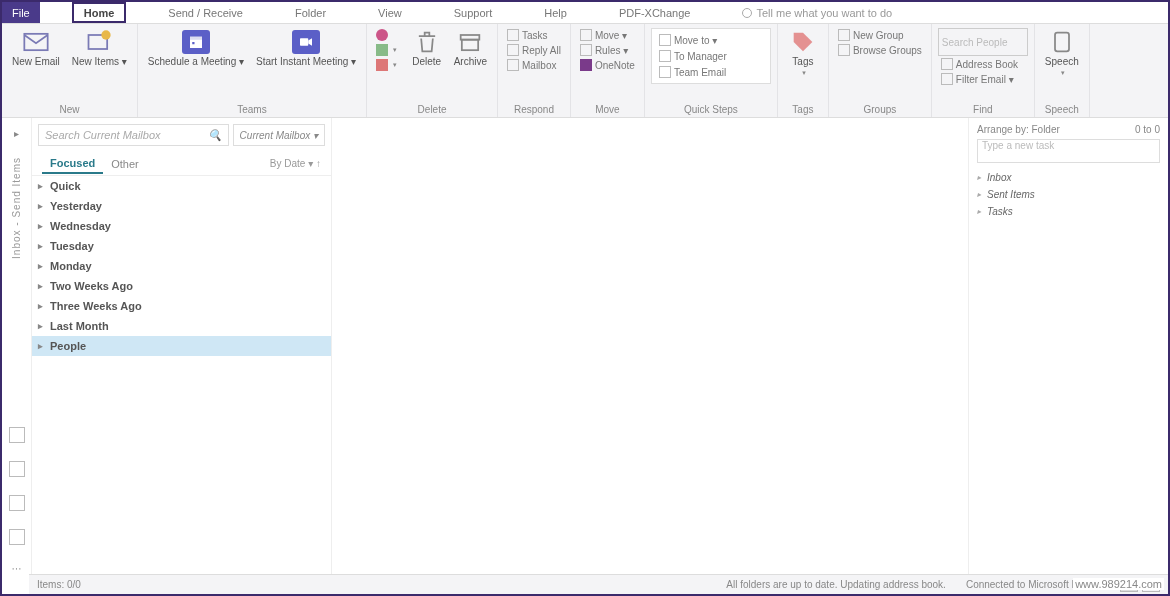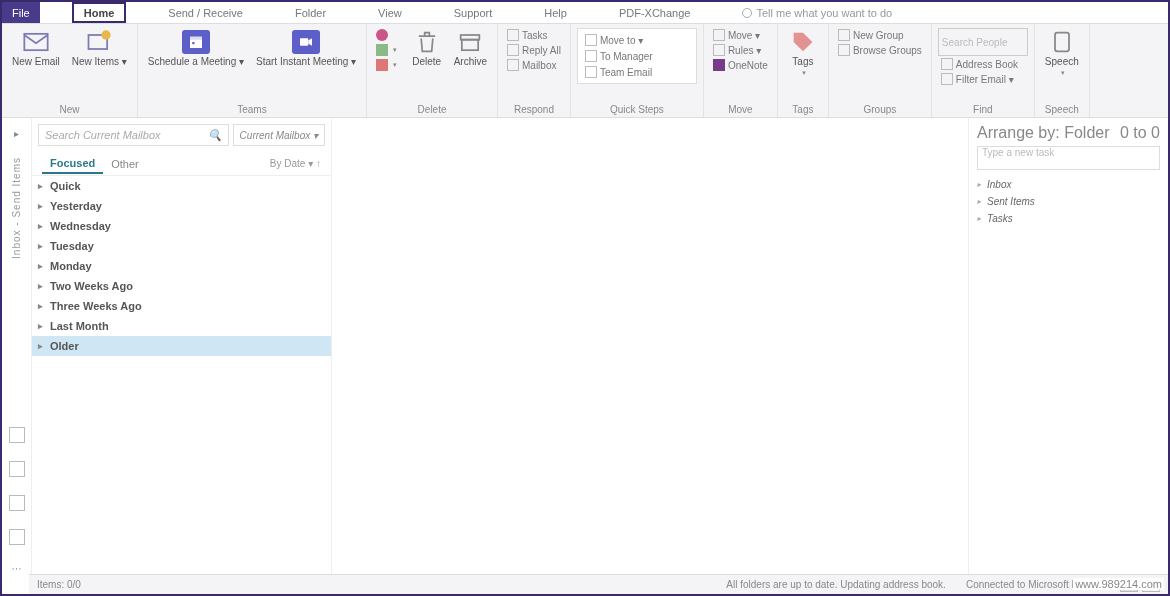--- a/index.html
+++ b/index.html
@@ -33,21 +33,21 @@
 .tabsrow { display:flex; align-items:center; padding:0 10px; height:24px; border-bottom:1px solid #eee; font-size:11px;}
 .mtab { padding:3px 8px; color:#888; cursor:pointer;}
 .mtab.on { color:#2a7a8a; border-bottom:2px solid #2a7a8a; font-weight:600;}
 .sortlabel { margin-left:auto; color:#999; font-size:10px; }
 .msglist { flex:1; overflow:auto; }
 .grp { padding:4px 8px 4px 18px; font-size:11px; color:#555; font-weight:600; cursor:pointer; position:relative;}
 .grp::before { content:"▸"; position:absolute; left:6px; color:#888; font-size:9px; top:5px;}
 .grp.sel { background:#cfe7f5; }
 .reading { flex:1; background:#fff; }
 .todocol { width:200px; border-left:1px solid #eee; padding:6px 8px; font-size:10px; color:#777; }
-.todohdr { display:flex; justify-content:space-between; color:#888; font-size:16px; margin-bottom:4px;}
+.todohdr { display:flex; justify-content:space-between; color:#888; font-size:10px; margin-bottom:4px;}
 .todoinput { border:1px solid #ddd; height:24px; width:100%; padding:0 4px; color:#bbb; font-size:10px; margin-bottom:6px;}
 .todoitem { padding:3px 0 3px 10px; position:relative; color:#666;font-style:italic;}
 .todoitem::before { content:"▸"; position:absolute; left:0; color:#aaa; font-size:8px; top:4px;}
 .statusbar { position:absolute; bottom:0; left:0; right:0; height:20px; background:#f4f4f6; border-top:1px solid #ddd; display:flex; align-items:center; font-size:10px; color:#888; padding:0 8px;margin-left:27px;}
 .statusbar .spacer { flex:1; }
 .sbbtn { width:18px; height:14px; border:1px solid #bbb; margin-left:4px;}
 .watermark { position:absolute; right:4px; bottom:4px; font-size:11px; color:#888; background:#fff; padding:0 2px;}
 svg { display:block; }
 .tri { font-size:7px; color:#888; margin-left:2px;}
 </style>
@@ -171,56 +171,56 @@
             <span class="sic" style="border:1px solid #bbb;"></span>
             <span>Mailbox</span>
           </div>
       </div>
     </div>
     <div class="group-label">Respond</div>
   </div>
 
   <div class="group">
     <div class="group-body">
-      <div class="qs-box">
-        <div class="smallbtn">
-            <span class="sic" style="border:1px solid #bbb;"></span>
-            <span>Move to ▾</span>
-          </div>
-        <div class="smallbtn">
-            <span class="sic" style="border:1px solid #bbb;"></span>
-            <span>To Manager</span>
-          </div>
-        <div class="smallbtn">
-            <span class="sic" style="border:1px solid #bbb;"></span>
-            <span>Team Email</span>
-          </div>
-      </div>
-    </div>
-    <div class="group-label">Quick Steps</div>
-  </div>
-
-  <div class="group">
-    <div class="group-body">
       <div class="smallstack">
         <div class="smallbtn">
             <span class="sic" style="border:1px solid #bbb;"></span>
             <span>Move ▾</span>
           </div>
         <div class="smallbtn">
             <span class="sic" style="border:1px solid #bbb;"></span>
             <span>Rules ▾</span>
           </div>
         <div class="smallbtn">
             <span class="sic" style="background:#7a3a8a;"></span>
             <span>OneNote</span>
           </div>
       </div>
     </div>
     <div class="group-label">Move</div>
+  </div>
+
+  <div class="group">
+    <div class="group-body">
+      <div class="qs-box">
+        <div class="smallbtn">
+            <span class="sic" style="border:1px solid #bbb;"></span>
+            <span>Move to ▾</span>
+          </div>
+        <div class="smallbtn">
+            <span class="sic" style="border:1px solid #bbb;"></span>
+            <span>To Manager</span>
+          </div>
+        <div class="smallbtn">
+            <span class="sic" style="border:1px solid #bbb;"></span>
+            <span>Team Email</span>
+          </div>
+      </div>
+    </div>
+    <div class="group-label">Quick Steps</div>
   </div>
 
   <div class="group">
     <div class="group-body">
       <div class="bigbtn">
         <span class="ic">
             <svg viewBox="0 0 24 24">
               <path d="M4 4h8l8 8-8 8-8-8z" fill="#d66" opacity="0.7"></path>
             </svg>
           </span>
@@ -313,21 +313,21 @@
     </div>
     <div class="msglist">
       <div class="grp">Quick</div>
       <div class="grp">Yesterday</div>
       <div class="grp">Wednesday</div>
       <div class="grp">Tuesday</div>
       <div class="grp">Monday</div>
       <div class="grp">Two Weeks Ago</div>
       <div class="grp">Three Weeks Ago</div>
       <div class="grp">Last Month</div>
-      <div class="grp sel">Older</div>
+      <div class="grp sel">People</div>
     </div>
   </div>
 
   <div class="reading"></div>
 
   <div class="todocol">
     <div class="todohdr">
       <span>Arrange by: Folder</span>
       <span>0 to 0</span>
     </div>

